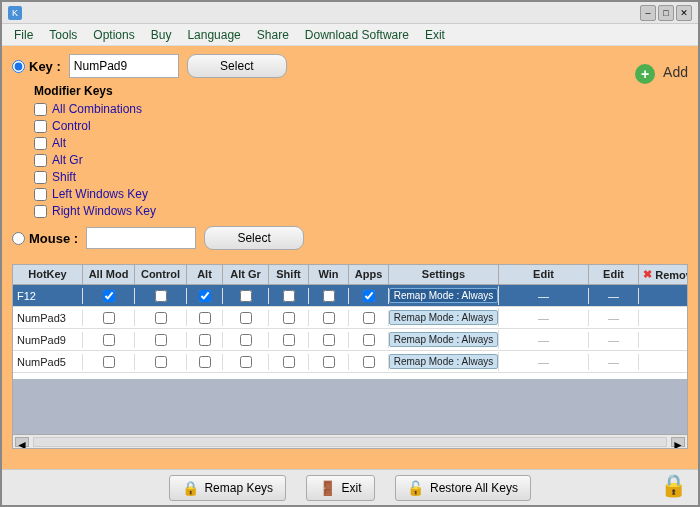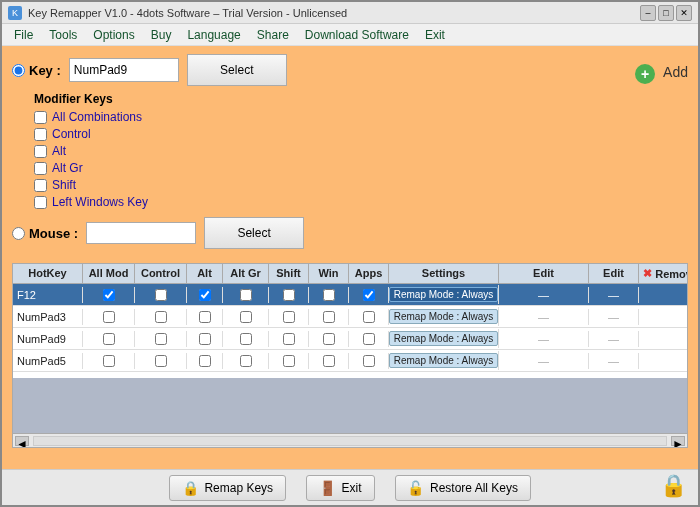--- a/index.html
+++ b/index.html
@@ -97,24 +97,24 @@
     .key-input {
       width: 110px;
       height: 24px;
       border: 1px solid #aaa;
       background: white;
       padding: 0 4px;
       font-size: 12px;
     }
     .select-btn {
       width: 100px;
-      height: 32px;
+      height: 24px;
       background: linear-gradient(to bottom, #f8f8f8, #e0e0e0);
       border: 1px solid #aaa;
-      border-radius: 0;
+      border-radius: 9px;
       cursor: pointer;
       font-size: 12px;
     }
     .add-icon {
       width: 20px;
       height: 20px;
       background: #4caf50;
       border-radius: 50%;
       display: flex;
       align-items: center;
@@ -325,21 +325,20 @@
     }
   </style>
 </head>
 <body>
 
 <div class="window-wrapper">
 
   <div class="title-bar">
     <div class="title-bar-left">
       <div class="title-bar-icon">K</div>
-      <span class="title-bar-text">Key Remapper V1.0 - 4dots Software – Trial Version - Unlicensed</span>
     </div>
     <div class="title-bar-controls">
       <div class="title-btn">–</div>
       <div class="title-btn">□</div>
       <div class="title-btn">✕</div>
     </div>
   </div>
 
   <div class="menu-bar">
   <span class="menu-item">File</span>
@@ -384,20 +383,24 @@
             <input type="checkbox" class="checkbox-input" style="">
             <span class="checkbox-label">Alt Gr</span>
           </div>
           <div class="checkbox-row">
             <input type="checkbox" class="checkbox-input" style="">
             <span class="checkbox-label">Shift</span>
           </div>
           <div class="checkbox-row">
             <input type="checkbox" class="checkbox-input" style="">
             <span class="checkbox-label">Left Windows Key</span>
+          </div>
+          <div class="checkbox-row">
+            <input type="checkbox" class="checkbox-input" style="">
+            <span class="checkbox-label">Right Windows Key</span>
           </div>
         </div>
 
         <div class="mouse-row">
           <label class="radio-label">
             <input type="radio" class="radio-input" name="input-mode" style="">
             <span>Mouse :</span>
           </label>
           <input type="text" class="mouse-input" style="">
           <button class="select-btn">Select</button>

